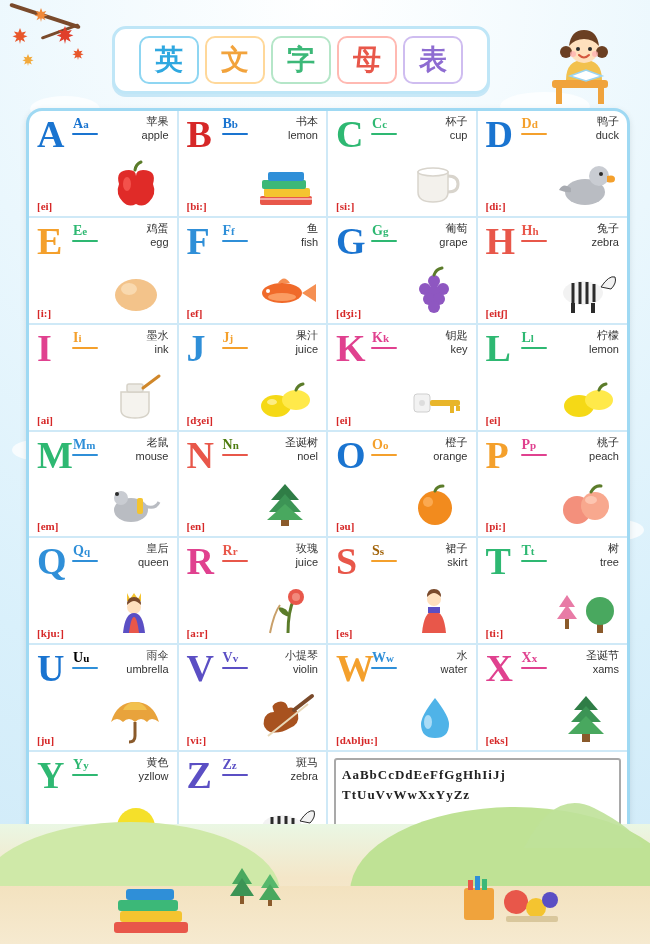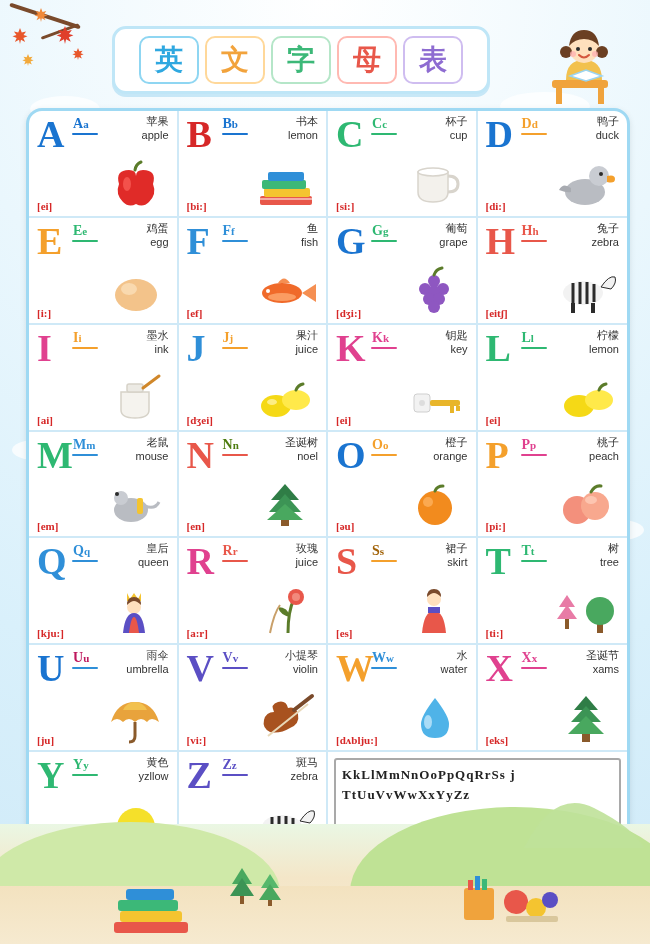--- a/index.html
+++ b/index.html
@@ -489,21 +489,21 @@
           <rect x="48" y="34" width="6" height="14" fill="#8a5a2b"></rect>
           <circle cx="51" cy="26" r="14" fill="#49a85f"></circle>
           <path d="M18 10 l8 12 h-16z" fill="#e87ba6"></path>
           <path d="M18 20 l10 14 h-20z" fill="#e87ba6"></path>
           <rect x="16" y="34" width="4" height="10" fill="#8a5a2b"></rect>
         </svg>
       </div>
 
       <div class="cell">
         <div class="big" style="color:#1a74d0">U</div>
-        <div class="pair" style="color:#be185d"><span class="u">U</span><span class="l">u</span></div>
+        <div class="pair" style="color:#000000"><span class="u">U</span><span class="l">u</span></div>
         <div class="pair-underline" style="background:#2f8fd8"></div>
         <div class="zh">雨伞</div>
         <div class="en">umbrella</div>
         <div class="ipa" style="color:#d62828">[ju]</div>
         <svg class="pic" viewBox="0 0 74 52">
           <path d="M12 30 q6 -20 24 -20 q18 0 24 20 q-8 -6 -12 0 q-6 -6 -12 0 q-6 -6 -12 0 q-6 -6 -12 0z" fill="#e8a33c"></path>
           <path d="M36 30 v14 q0 6 -6 6" stroke="#8a5a2b" stroke-width="3" fill="none"></path>
           <path d="M24 18 q4 -8 12 -8 q8 0 12 8" fill="#f2c14e"></path>
         </svg>
       </div>
@@ -578,21 +578,21 @@
               <path d="M45 19 v18"></path>
           </g>
           <path d="M52 22 q8 -12 14 -10 q2 6 -4 12z" fill="#f2f2f2" stroke="#2b2b2b" stroke-width="1"></path>
           <rect x="22" y="38" width="4" height="10" fill="#2b2b2b"></rect>
           <rect x="42" y="38" width="4" height="10" fill="#2b2b2b"></rect>
         </svg>
       </div>
 
       <div class="cell spanw" style="border-bottom:none;border-right:none;">
         <div class="alpha-box">
-          <div>KkLlMmNnOoPpQqRrSs j</div>
+          <div>AaBbCcDdEeFfGgHhIiJj</div>
           <div>TtUuVvWwXxYyZz</div>
         </div>
       </div>
 
     </div>
   </div>
 
 
   <div class="meadow"></div>
   <div class="hill green"></div>

